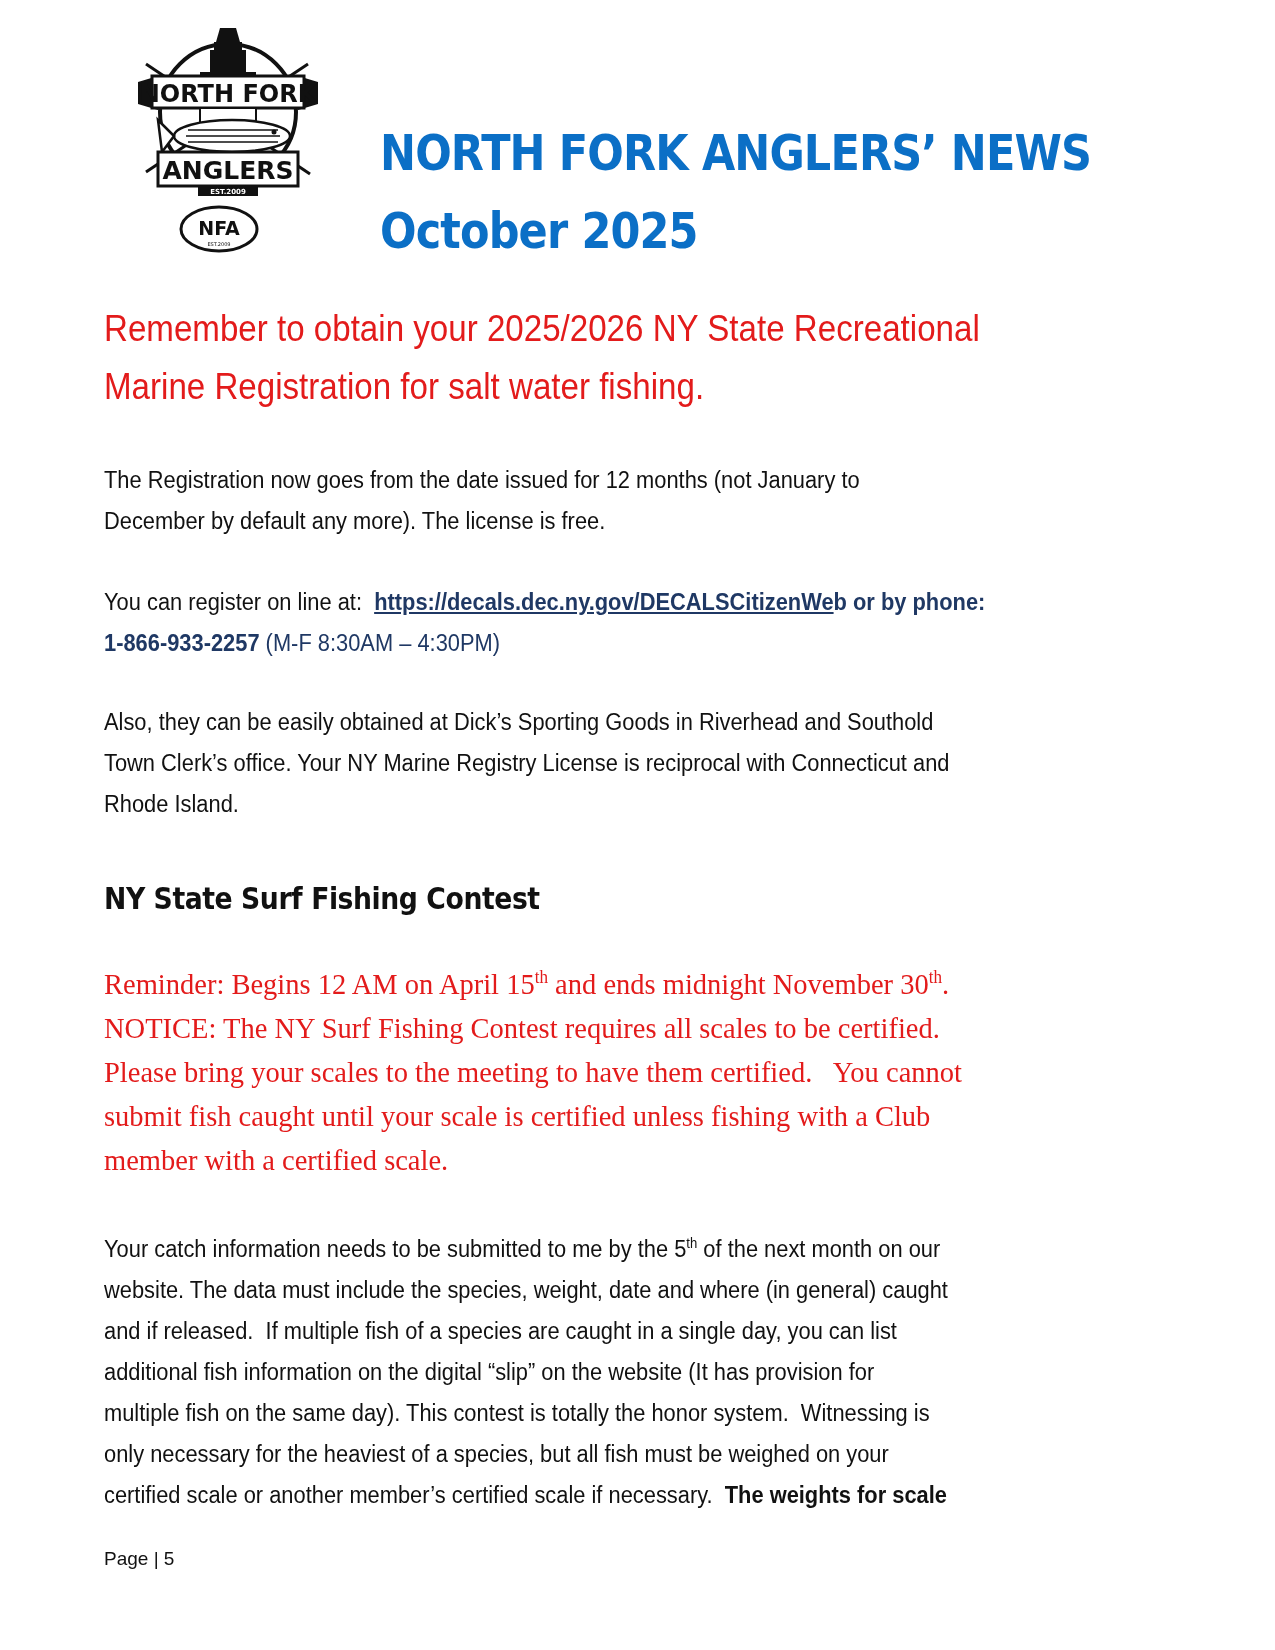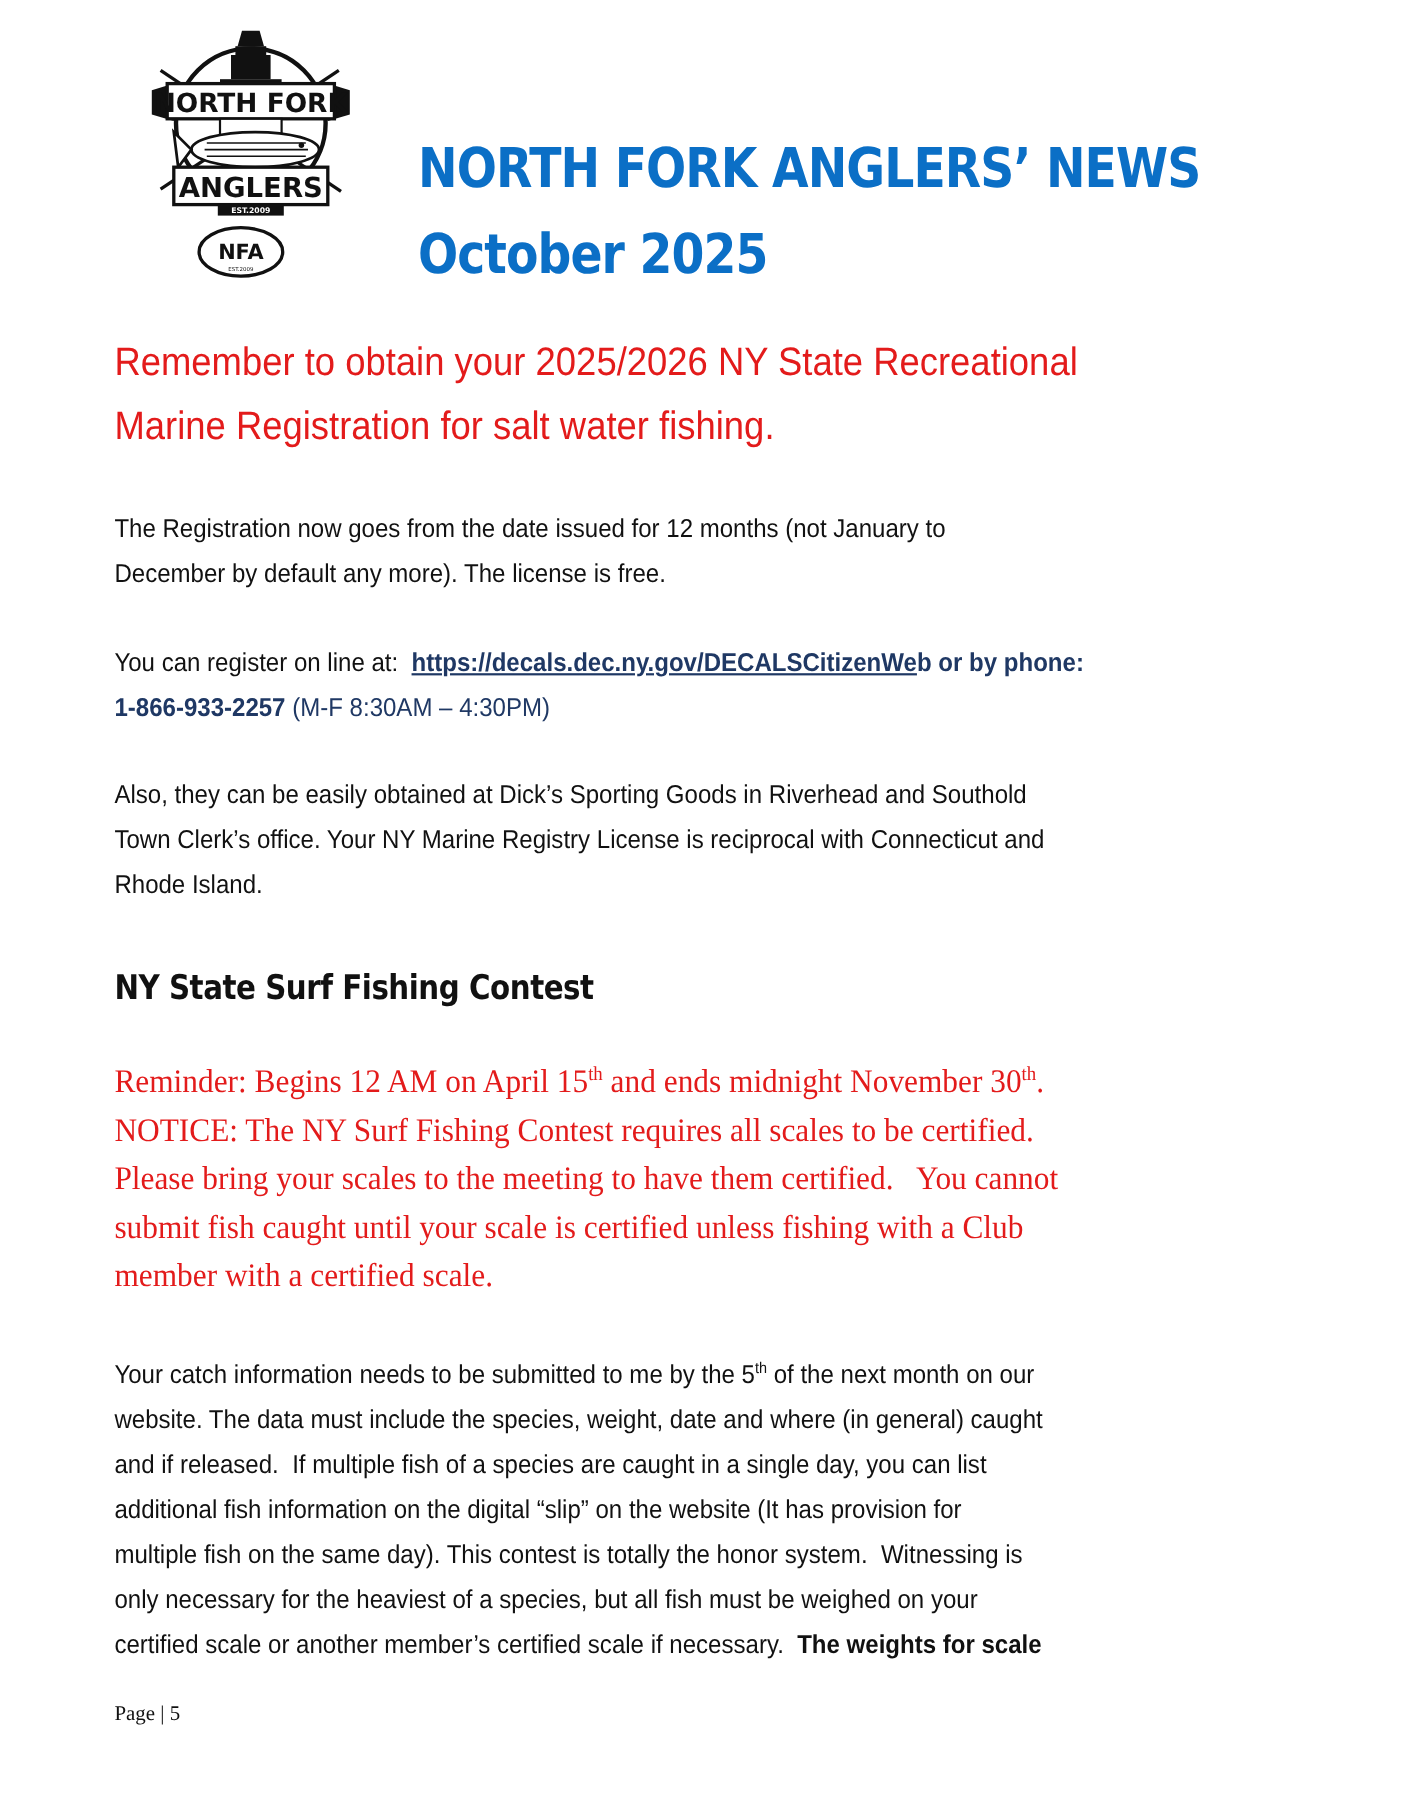--- a/index.html
+++ b/index.html
@@ -10,21 +10,21 @@
   .title.l1 { top:124px; font-size:50px; transform:scaleX(0.86); transform-origin:left top; }
   .title.l2 { top:202px; font-size:50px; transform:scaleX(0.86); transform-origin:left top; }
   .red-head { left:104px; color:#e31b1b; font-family:"Liberation Sans", sans-serif; font-size:36px; white-space:nowrap; transform:scaleX(0.92); transform-origin:left top; }
   .body-line { left:104px; color:#111; font-family:"Liberation Sans", sans-serif; font-size:23.5px; white-space:nowrap; transform:scaleX(0.93); transform-origin:left top; }
   .navy { color:#1f3864; font-weight:bold; }
   .navy-n { color:#1f3864; }
   .link { color:#1f3864; font-weight:bold; text-decoration:underline; }
   .section-head { left:104px; top:880px; font-family:"DejaVu Sans", sans-serif; font-weight:bold; font-size:31px; color:#111; white-space:nowrap; transform:scaleX(0.86); transform-origin:left top; letter-spacing:-0.5px; }
   .red-serif { left:104px; color:#e31b1b; font-family:"Liberation Serif", serif; font-size:30px; white-space:nowrap; transform:scaleX(0.95); transform-origin:left top; }
   sup { font-size:60%; vertical-align:super; line-height:0; }
-  .footer { left:104px; top:1548px; font-size:19px; color:#111; font-family:Liberation Serif, serif; }
+  .footer { left:104px; top:1548px; font-size:19px; color:#111; font-family:Liberation Sans, sans-serif; }
   b { font-weight:bold; }
 </style>
 </head>
 <body>
 
 <div class="abs logo">
   <svg width="200" height="232" viewBox="0 0 200 232">
 
     <circle cx="100" cy="88" r="68" fill="none" stroke="#111" stroke-width="4"></circle>
 

